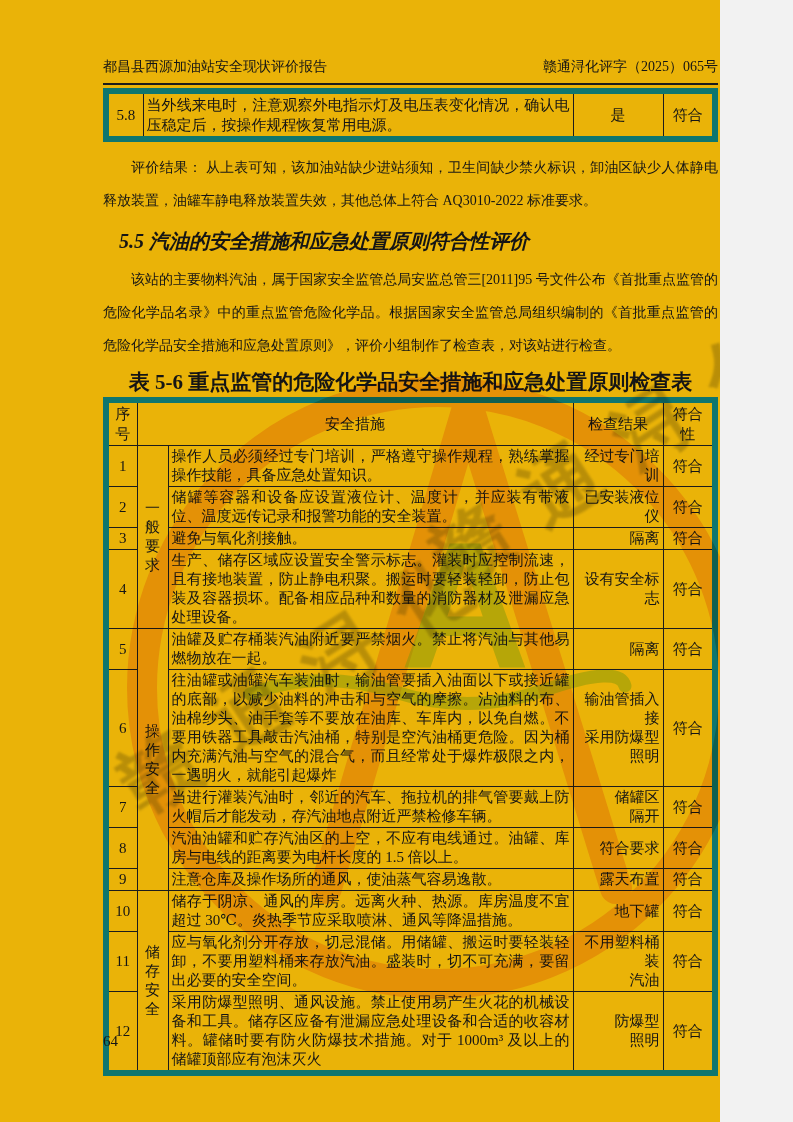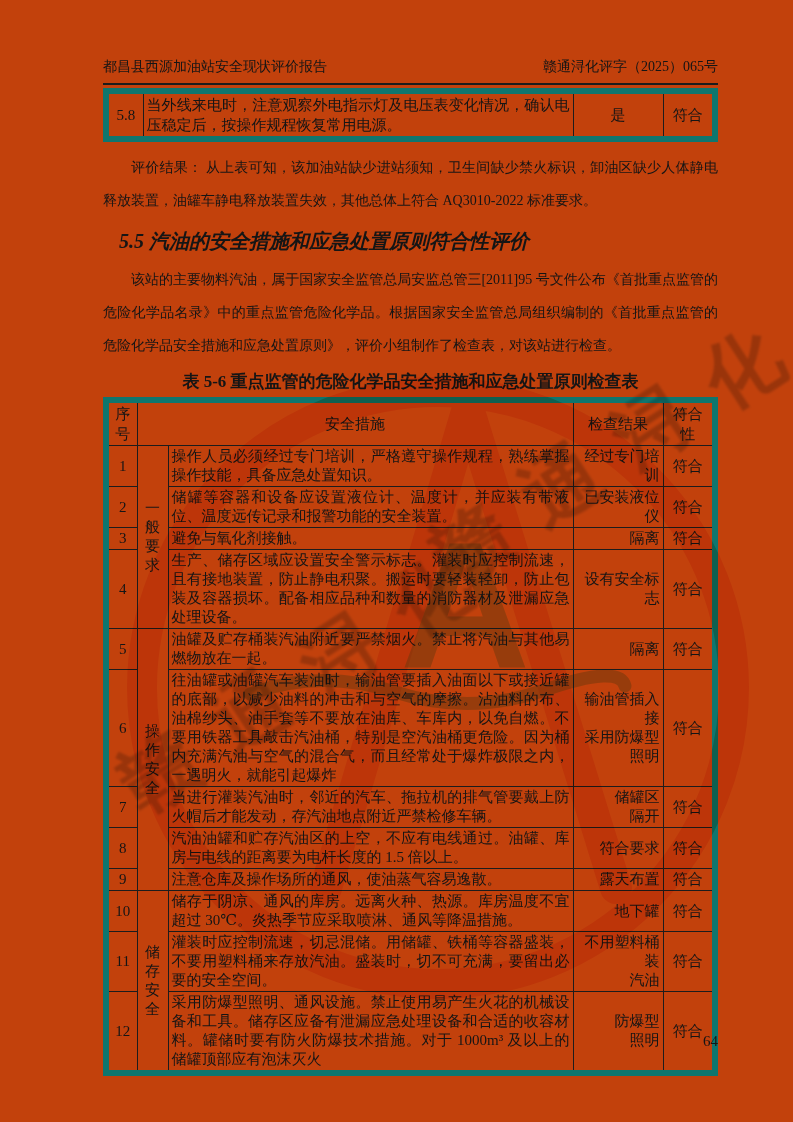--- a/index.html
+++ b/index.html
@@ -1,44 +1,44 @@
 <!DOCTYPE html>
 <html><head>
 <meta charset="utf-8">
 <style>
   html,body{margin:0;padding:0;}
   body{width:793px;height:1122px;background:#f2f2f2;font-family:"Liberation Serif","DejaVu Serif",serif;color:#151515;}
-  .page{position:relative;width:793px;height:1122px;background:#c2410c;overflow:hidden;}
+  .page{position:relative;width:720px;height:1122px;background:#eab308;overflow:hidden;}
   .content{position:absolute;left:103px;top:58px;width:615px;z-index:2;}
 
   
   .run-head{display:flex;justify-content:space-between;align-items:flex-end;
     font-size:14px;padding-bottom:7px;border-bottom:2px solid #1c1c1c;}
 
   
   table{border-collapse:collapse;width:100%;table-layout:fixed;}
   table.grid{border:6px solid #0f766e;margin-top:3px;}
   table.grid td,table.grid th{border:1px solid #1c1c1c;font-size:15px;line-height:20px;
     padding:1px 3px;vertical-align:middle;font-weight:normal;}
   .c{text-align:center;}
   .bold{font-weight:bold;}
 
   
   .para{margin:9px 0 0 0;font-size:14px;line-height:33px;text-align:justify;text-indent:2em;}
   .sec-head{margin:11px 0 4px 16px;font-size:20px;line-height:26px;font-weight:bold;font-style:italic;}
-  .tbl-title{margin:8px 0 2px 0;text-align:center;font-weight:bold;font-size:17px;line-height:24px;}
+  .tbl-title{margin:8px 0 2px 0;text-align:center;font-weight:bold;font-size:21px;line-height:24px;}
 
   
   table.check td{line-height:19px;}
   .measure{text-align:justify;padding:1px 3px;}
   .grp{text-align:center;padding:0 1px;line-height:21px;margin-left:8px;}
   .res{text-align:right;white-space:pre-line;font-size:14.5px;padding:1px 1px;}
   .num{text-align:center;font-weight:bold;}
 
-  .page-num{position:absolute;left:103px;top:1033px;width:615px;text-align:right;
+  .page-num{position:absolute;left:103px;top:1033px;width:615px;text-align:left;
     font-size:15px;z-index:2;}
 
   
   .wm{position:absolute;inset:0;z-index:3;pointer-events:none;mix-blend-mode:multiply;}
   .wm-text{position:absolute;font-family:"Liberation Serif",serif;font-weight:bold;
     color:rgba(78,84,96,0.30);filter:blur(1.3px);letter-spacing:32px;font-size:76px;
     white-space:nowrap;}
   .wm-text-1{left:128px;top:742px;transform:rotate(-33deg);transform-origin:left center;}
   .wm-text-2{left:440px;top:515px;transform:rotate(-33deg);transform-origin:left center;}
 </style>
@@ -156,21 +156,21 @@
 
       <tr>
         <td class="num">10</td>
         <td class="grp" rowspan="3">储存安全</td>
         <td class="measure">储存于阴凉、通风的库房。远离火种、热源。库房温度不宜超过 30℃。炎热季节应采取喷淋、通风等降温措施。</td>
         <td class="res">地下罐</td>
         <td class="c">符合</td>
       </tr>
       <tr>
         <td class="num">11</td>
-        <td class="measure">灌装时应控制流速，切忌混储。用储罐、铁桶等容器盛装，不要用塑料桶来存放汽油。盛装时，切不可充满，要留出必要的安全空间。</td>
+        <td class="measure">应与氧化剂分开存放，切忌混储。用储罐、搬运时要轻装轻卸，不要用塑料桶来存放汽油。盛装时，切不可充满，要留出必要的安全空间。</td>
         <td class="res">不用塑料桶装
 汽油</td>
         <td class="c">符合</td>
       </tr>
       <tr>
         <td class="num">12</td>
         <td class="measure">采用防爆型照明、通风设施。禁止使用易产生火花的机械设备和工具。储存区应备有泄漏应急处理设备和合适的收容材料。罐储时要有防火防爆技术措施。对于 1000m³ 及以上的储罐顶部应有泡沫灭火</td>
         <td class="res">防爆型
 照明</td>
         <td class="c">符合</td>

